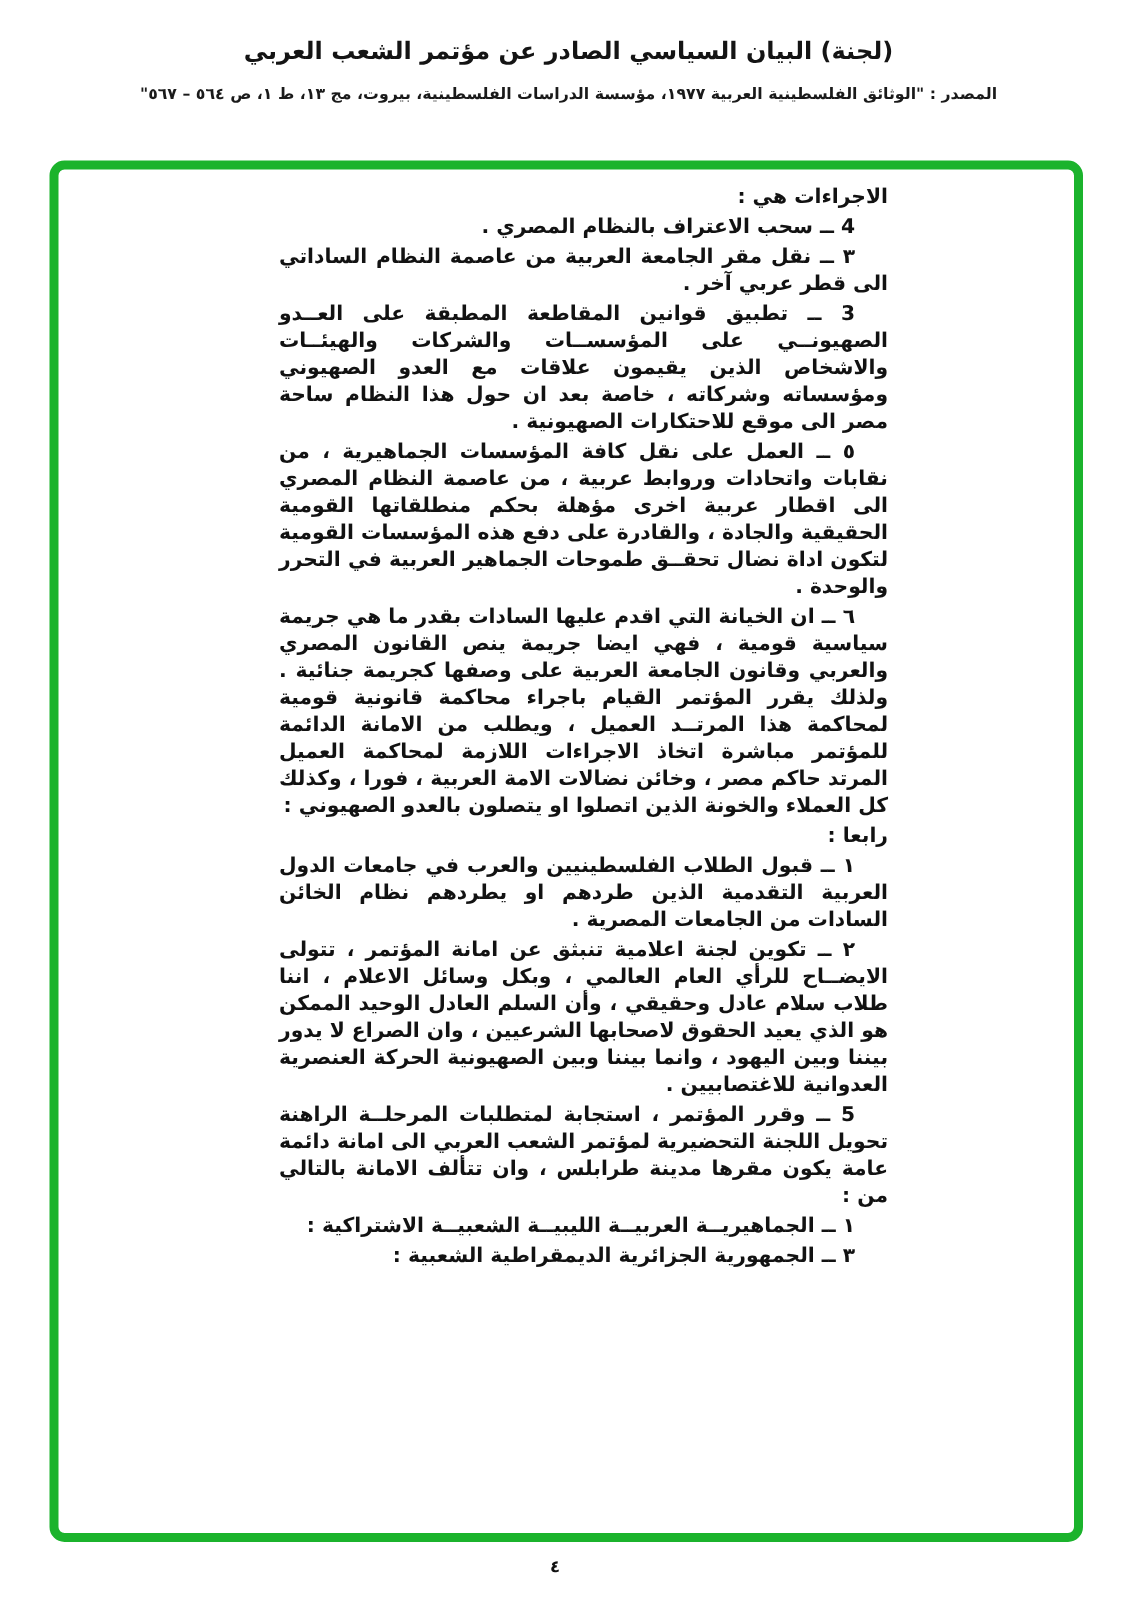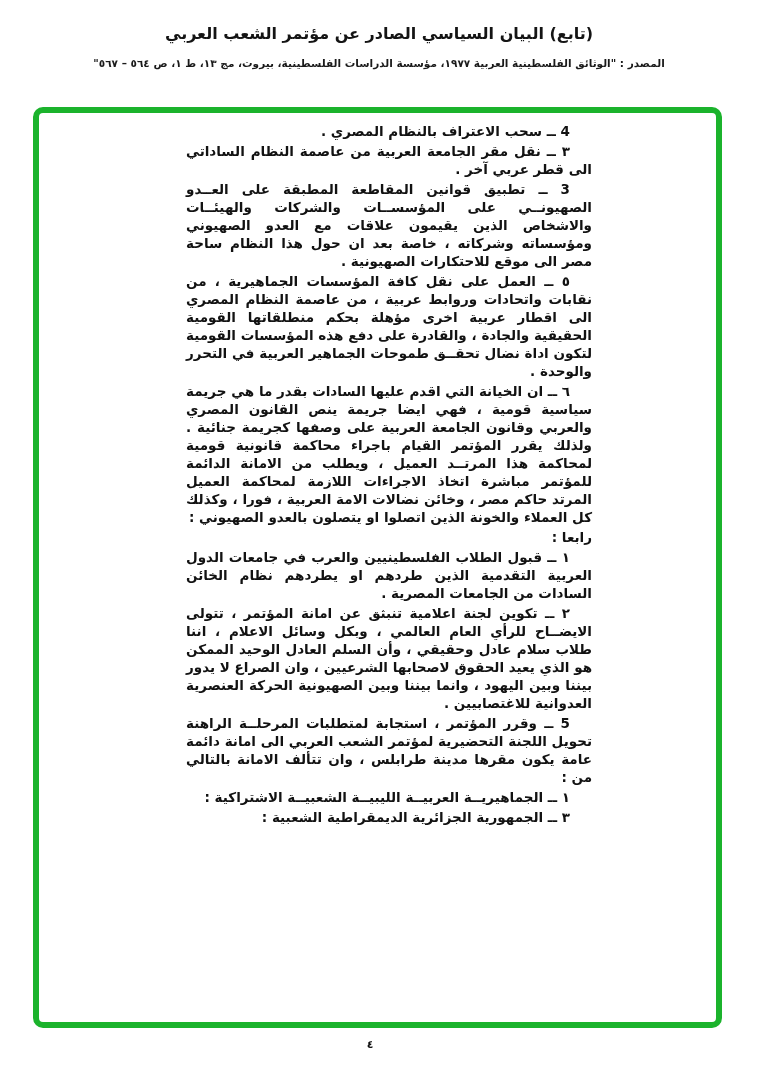--- a/index.html
+++ b/index.html
@@ -76,26 +76,27 @@
     text-align: center;
     direction: rtl;
     font-size: 11px;
     font-weight: bold;
     color: #101010;
   }
 </style>
 </head>
 <body>
 
-<div class="doc-title">(تابع) البيان السياسي الصادر عن مؤتمر الشعب العربي</div>
+<div class="doc-title">(لجنة) البيان السياسي الصادر عن مؤتمر الشعب العربي</div>
 
 <div class="doc-source">المصدر :  "الوثائق الفلسطينية العربية ١٩٧٧، مؤسسة الدراسات الفلسطينية، بيروت، مج ١٣، ط ١، ص ٥٦٤ – ٥٦٧"</div>
 
 <div class="green-box" style="border-color: rgb(27, 179, 44);">
   <div class="text-col">
+    <p class="flush">الاجراءات هي :</p>
     <p class="num">4 ــ سحب الاعتراف بالنظام المصري .</p>
     <p class="num">٣ ــ نقل مقر الجامعة العربية من عاصمة النظام الساداتي الى قطر عربي آخر .</p>
     <p class="num">3 ــ تطبيق قوانين المقاطعة المطبقة على العــدو الصهيونــي على المؤسســات والشركات والهيئــات والاشخاص الذين يقيمون علاقات مع العدو الصهيوني ومؤسساته وشركاته ، خاصة بعد ان حول هذا النظام ساحة مصر الى موقع للاحتكارات الصهيونية .</p>
     <p class="num">٥ ــ العمل على نقل كافة المؤسسات الجماهيرية ، من نقابات واتحادات وروابط عربية ، من عاصمة النظام المصري الى اقطار عربية اخرى مؤهلة بحكم منطلقاتها القومية الحقيقية والجادة ، والقادرة على دفع هذه المؤسسات القومية لتكون اداة نضال تحقــق طموحات الجماهير العربية في التحرر والوحدة .</p>
     <p class="num">٦ ــ ان الخيانة التي اقدم عليها السادات بقدر ما هي جريمة سياسية قومية ، فهي ايضا جريمة ينص القانون المصري والعربي وقانون الجامعة العربية على وصفها كجريمة جنائية . ولذلك يقرر المؤتمر القيام باجراء محاكمة قانونية قومية لمحاكمة هذا المرتــد العميل ، ويطلب من الامانة الدائمة للمؤتمر مباشرة اتخاذ الاجراءات اللازمة لمحاكمة العميل المرتد حاكم مصر ، وخائن نضالات الامة العربية ، فورا ، وكذلك كل العملاء والخونة الذين اتصلوا او يتصلون بالعدو الصهيوني :</p>
     <p class="flush">رابعا :</p>
     <p class="num">١ ــ قبول الطلاب الفلسطينيين والعرب في جامعات الدول العربية التقدمية الذين طردهم او يطردهم نظام الخائن السادات من الجامعات المصرية .</p>
     <p class="num">٢ ــ تكوين لجنة اعلامية تنبثق عن امانة المؤتمر ، تتولى الايضــاح للرأي العام العالمي ، وبكل وسائل الاعلام ، اننا طلاب سلام عادل وحقيقي ، وأن السلم العادل الوحيد الممكن هو الذي يعيد الحقوق لاصحابها الشرعيين ، وان الصراع لا يدور بيننا وبين اليهود ، وانما بيننا وبين الصهيونية الحركة العنصرية العدوانية للاغتصابيين .</p>
     <p class="num">5 ــ وقرر المؤتمر ، استجابة لمتطلبات المرحلــة الراهنة تحويل اللجنة التحضيرية لمؤتمر الشعب العربي الى امانة دائمة عامة يكون مقرها مدينة طرابلس ، وان تتألف الامانة بالتالي من :</p>
     <p class="num">١ ــ الجماهيريــة العربيــة الليبيــة الشعبيــة الاشتراكية :</p>

